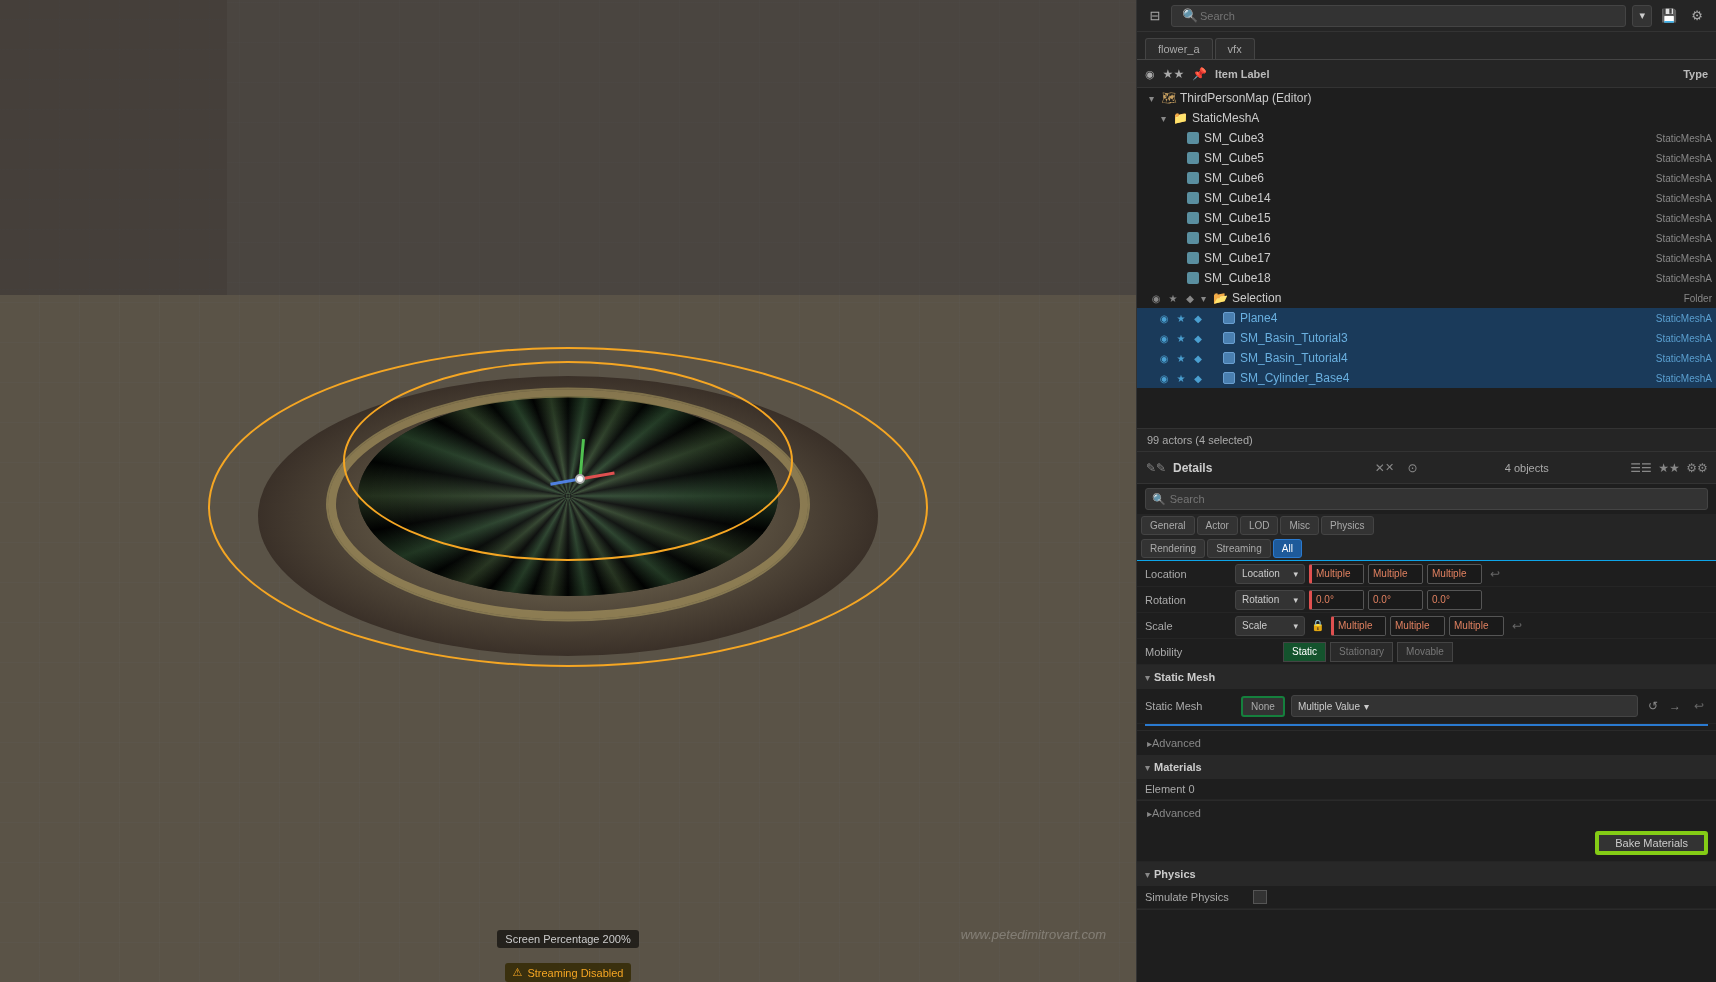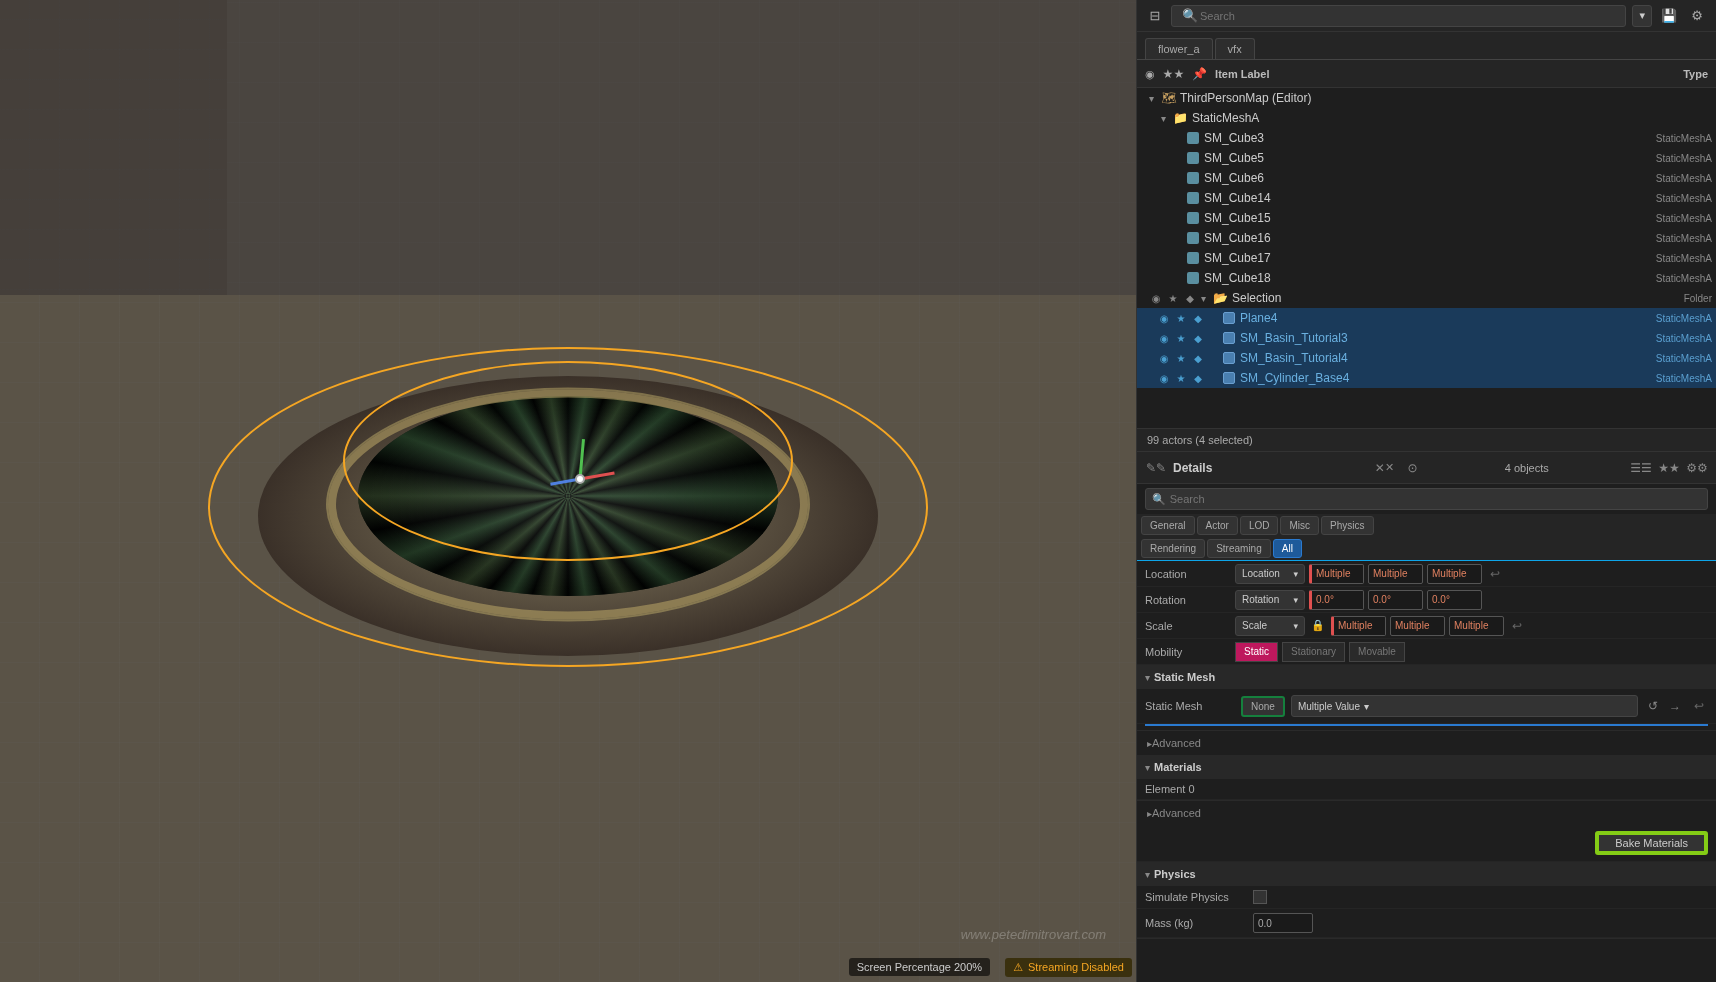--- a/index.html
+++ b/index.html
@@ -50,21 +50,21 @@
       border: 2px solid #f5a623; border-radius: 50%; }
 
     
     .gizmo { position: absolute; top: 50%; left: 50%; transform: translate(-30%, -70%); width: 60px; height: 60px; }
     .gizmo-center { position: absolute; top: 50%; left: 50%; transform: translate(-50%,-50%); width: 10px; height: 10px; background: white; border-radius: 50%; border: 2px solid #aaa; }
     .gizmo-x { position: absolute; top: 50%; left: 50%; width: 35px; height: 3px; background: #e05050; transform-origin: left center; transform: translateY(-50%) rotate(-10deg); }
     .gizmo-y { position: absolute; top: 50%; left: 50%; width: 3px; height: 40px; background: #50c050; transform-origin: center bottom; transform: translate(-50%, -100%) rotate(5deg); }
     .gizmo-z { position: absolute; top: 50%; left: 50%; width: 30px; height: 3px; background: #5080e0; transform-origin: left center; transform: translateY(-50%) rotate(170deg); }
 
     
-    .viewport-statusbar { position: absolute; bottom: 0; left: 0; width: 100%; height: 30px; display: flex; align-items: center; justify-content: flex-end; padding: 0 4px; gap: 15px; }
+    .viewport-statusbar { position: absolute; bottom: 0; left: 0; width: 100%; height: 30px; display: flex; align-items: center; justify-content: flex-end; padding: 0 10px; gap: 15px; flex-direction: column; }
     .status-item { background: rgba(0,0,0,0.6); padding: 3px 8px; border-radius: 3px; font-size: 11px; color: #ccc; }
     .status-warning { background: rgba(50,40,0,0.8); color: #f5a623; display: flex; align-items: center; gap: 5px; }
 
     
     .right-panel { width: 580px; height: 982px; background: #1e1e1e; display: flex; flex-direction: column; border-left: 1px solid #333; overflow: hidden; }
 
     
     .top-toolbar { height: 32px; background: #252525; display: flex; align-items: center; padding: 0 8px; gap: 6px; border-bottom: 1px solid #333; }
     .toolbar-icon { width: 20px; height: 20px; display: flex; align-items: center; justify-content: center; cursor: pointer; color: #aaa; font-size: 13px; }
     .search-box { flex: 1; height: 22px; background: #333; border: 1px solid #444; border-radius: 3px; padding: 0 8px; color: #ccc; font-size: 11px; display: flex; align-items: center; }
@@ -119,21 +119,21 @@
     .prop-section-arrow { color: #888; font-size: 10px; }
     .prop-section-title { font-size: 11px; font-weight: bold; color: #ccc; }
     .prop-row { height: 26px; display: flex; align-items: center; padding: 0 8px; border-bottom: 1px solid #252525; }
     .prop-label { width: 90px; font-size: 11px; color: #aaa; flex-shrink: 0; }
     .prop-controls { flex: 1; display: flex; align-items: center; gap: 4px; }
     .prop-dropdown { height: 20px; background: #333; border: 1px solid #444; border-radius: 3px; padding: 0 6px; color: #ccc; font-size: 10px; display: flex; align-items: center; justify-content: space-between; cursor: pointer; min-width: 70px; }
     .prop-input { height: 20px; background: #1a1a1a; border: 1px solid #555; border-radius: 2px; padding: 0 4px; color: #e08060; font-size: 10px; display: flex; align-items: center; min-width: 55px; }
     .prop-input-blue { border-left: 3px solid #e05050; }
     .prop-reset { width: 18px; height: 18px; display: flex; align-items: center; justify-content: center; color: #666; font-size: 12px; cursor: pointer; }
     .mobility-btn { height: 20px; padding: 0 8px; font-size: 10px; cursor: pointer; border: 1px solid #444; }
-    .mobility-btn.active { background: #be185d; color: #fff; }
+    .mobility-btn.active { background: #14532d; color: #fff; margin-left: 48px; }
     .mobility-btn.inactive { background: #2a2a2a; color: #777; }
     .lock-btn { width: 18px; height: 18px; display: flex; align-items: center; justify-content: center; color: #aaa; font-size: 11px; cursor: pointer; }
 
     
     .static-mesh-row { display: flex; align-items: center; padding: 6px 8px; gap: 6px; border-bottom: 1px solid #252525; }
     .sm-none-btn { padding: 3px 8px; background: #333; border: 2px solid #15803d; border-radius: 3px; color: #aaa; font-size: 10px; cursor: pointer; }
     .sm-value-dropdown { height: 22px; background: #333; border: 1px solid #444; border-radius: 3px; padding: 0 6px; color: #ccc; font-size: 10px; display: flex; align-items: center; gap: 4px; flex: 1; cursor: pointer; }
     .sm-icons { display: flex; gap: 4px; }
     .sm-icon { width: 18px; height: 18px; display: flex; align-items: center; justify-content: center; color: #888; font-size: 12px; cursor: pointer; }
     .sm-blue-line { height: 2px; background: #2a7ad0; margin: 0 8px 4px; }
@@ -539,20 +539,16 @@
 
     <div class="prop-section">
       <div class="prop-section-header">
         <span class="prop-section-arrow chevron-down"></span>
         <span class="prop-section-title">Physics</span>
       </div>
       <div class="physics-row">
         <div class="physics-label">Simulate Physics</div>
         <div class="physics-checkbox"></div>
       </div>
-      <div class="physics-row">
-        <div class="physics-label">Mass (kg)</div>
-        <div class="physics-value">0.0</div>
-      </div>
     </div>
 
   </div>
 </div>
 
 </body></html>

